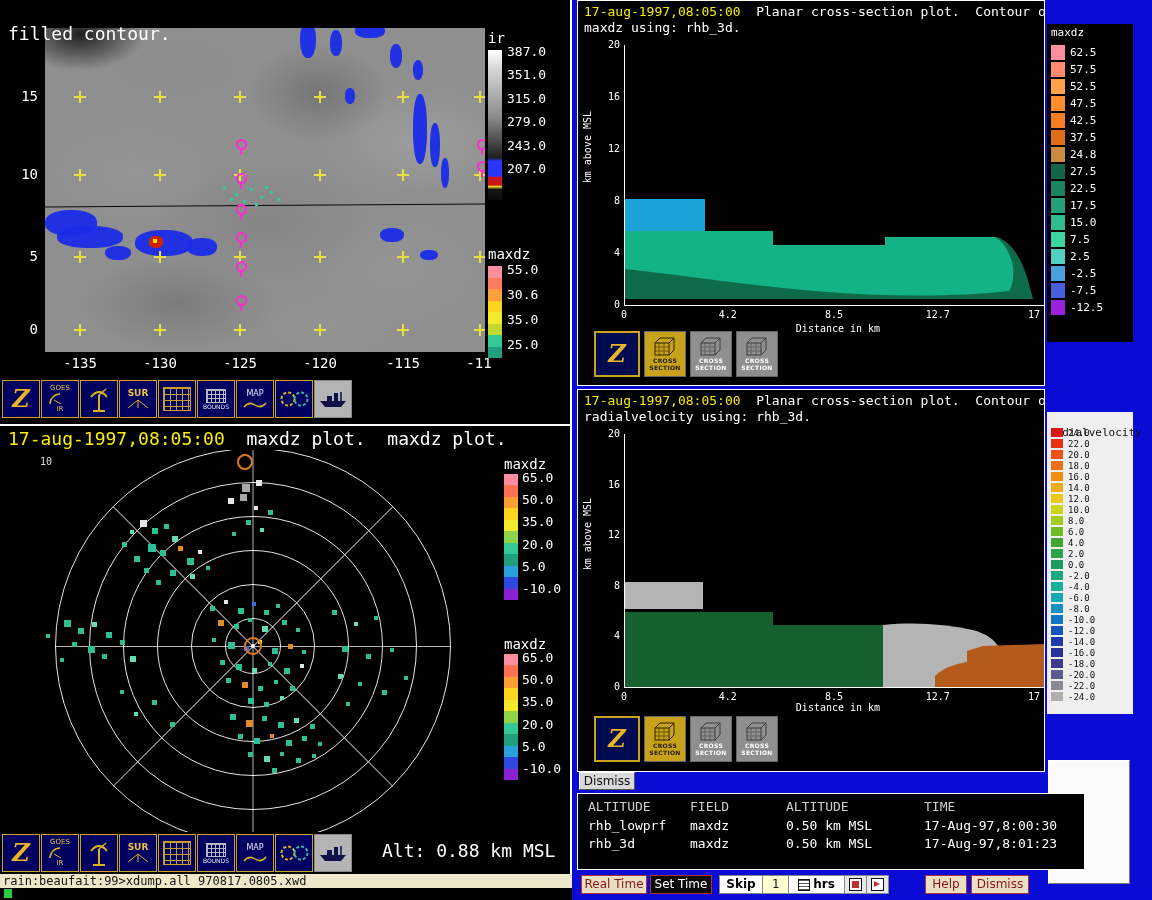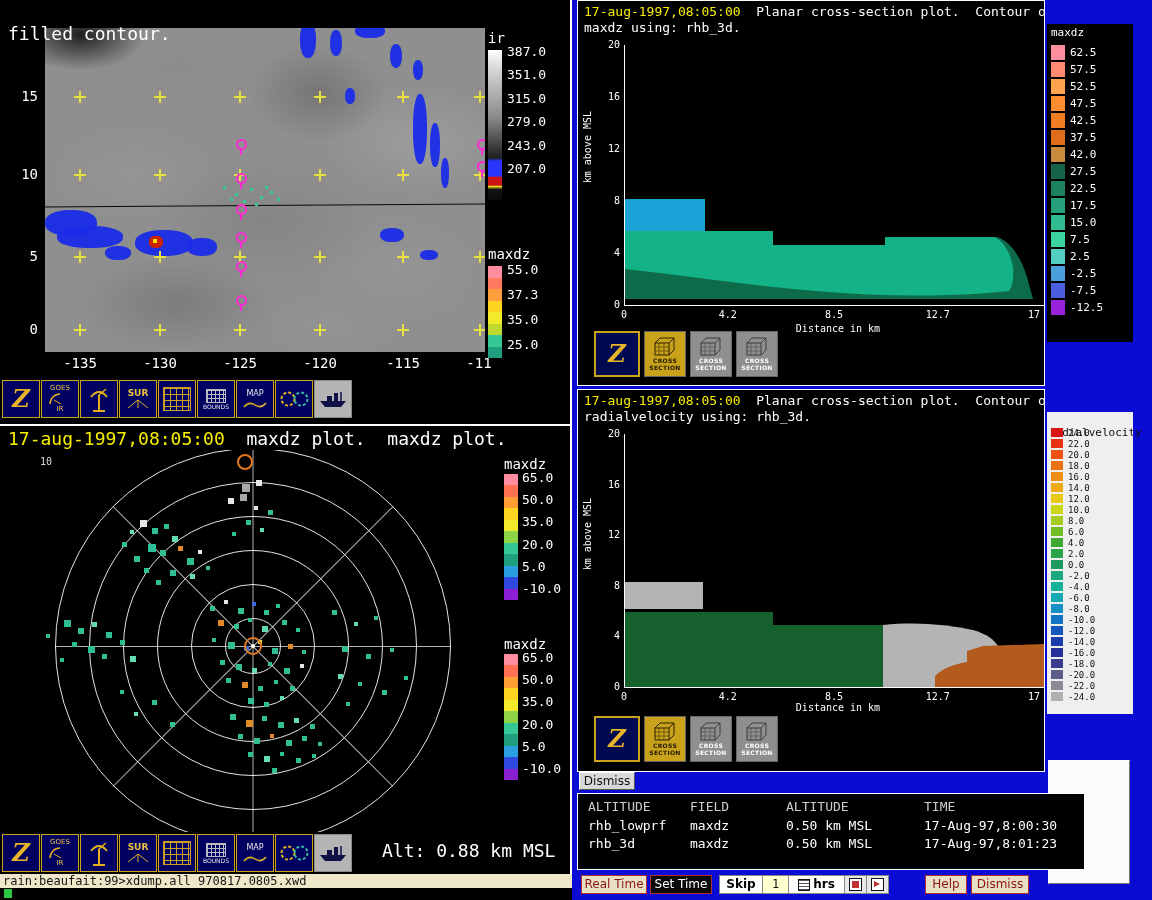--- a/index.html
+++ b/index.html
@@ -240,21 +240,21 @@
       <div style="flex: 1 1 0%; background: rgb(255, 122, 94);"></div>
       <div style="flex: 1 1 0%; background: rgb(255, 158, 61);"></div>
       <div style="flex: 1 1 0%; background: rgb(255, 212, 31);"></div>
       <div style="flex: 1 1 0%; background: rgb(242, 234, 42);"></div>
       <div style="flex: 1 1 0%; background: rgb(191, 217, 46);"></div>
       <div style="flex: 1 1 0%; background: rgb(53, 199, 150);"></div>
       <div style="flex: 1 1 0%; background: rgb(31, 159, 125);"></div>
     </div>
   <div id="mini-labels" class="labcol">
       <div>55.0</div>
-      <div>37.3</div>
+      <div>30.6</div>
       <div>35.0</div>
       <div>25.0</div>
     </div>
 
   <div id="ir-toolbar">
       <div class="tbtn">
         <span class="zlogo">Z</span>
       </div>
       <div class="tbtn">
         <span class="tt gold">GOES</span>
@@ -690,21 +690,21 @@
       <div class="cbrow">
         <div class="sw" style="background: rgb(242, 125, 34);"></div>
         <div class="cv">42.5</div>
       </div>
       <div class="cbrow">
         <div class="sw" style="background: rgb(224, 109, 26);"></div>
         <div class="cv">37.5</div>
       </div>
       <div class="cbrow">
         <div class="sw" style="background: rgb(201, 139, 61);"></div>
-        <div class="cv">42.0</div>
+        <div class="cv">24.8</div>
       </div>
       <div class="cbrow">
         <div class="sw" style="background: rgb(21, 100, 74);"></div>
         <div class="cv">27.5</div>
       </div>
       <div class="cbrow">
         <div class="sw" style="background: rgb(29, 130, 98);"></div>
         <div class="cv">22.5</div>
       </div>
       <div class="cbrow">

